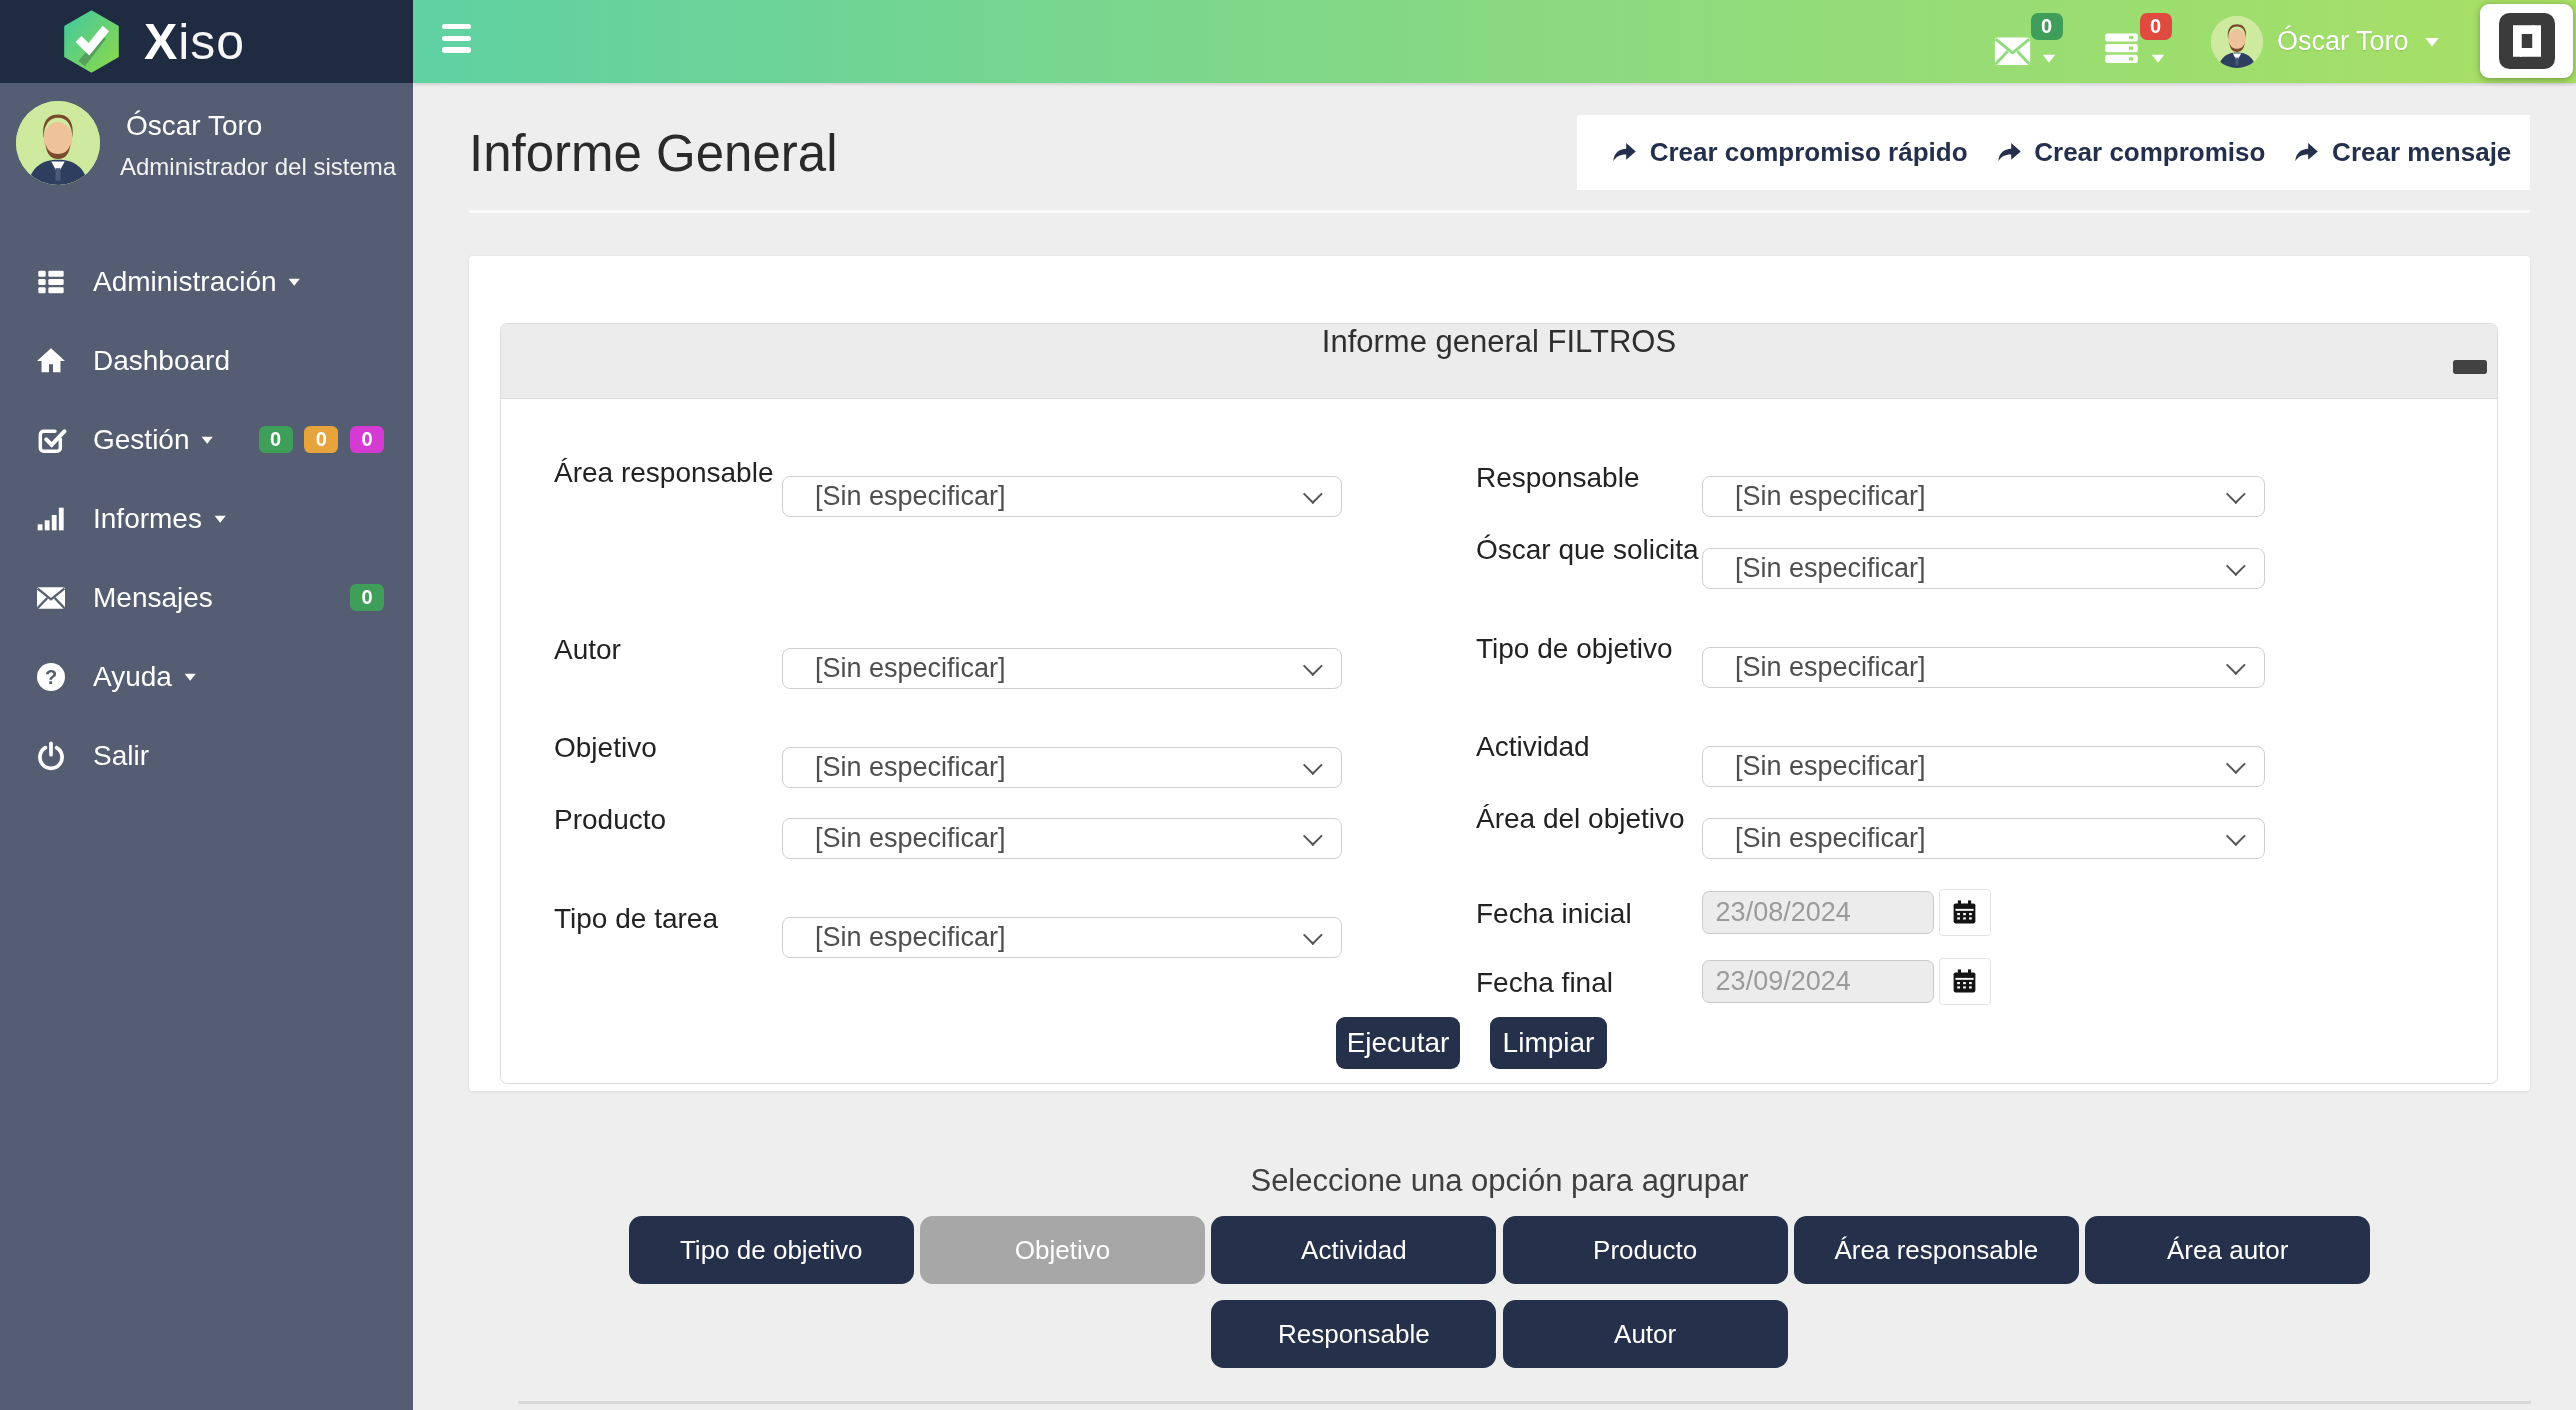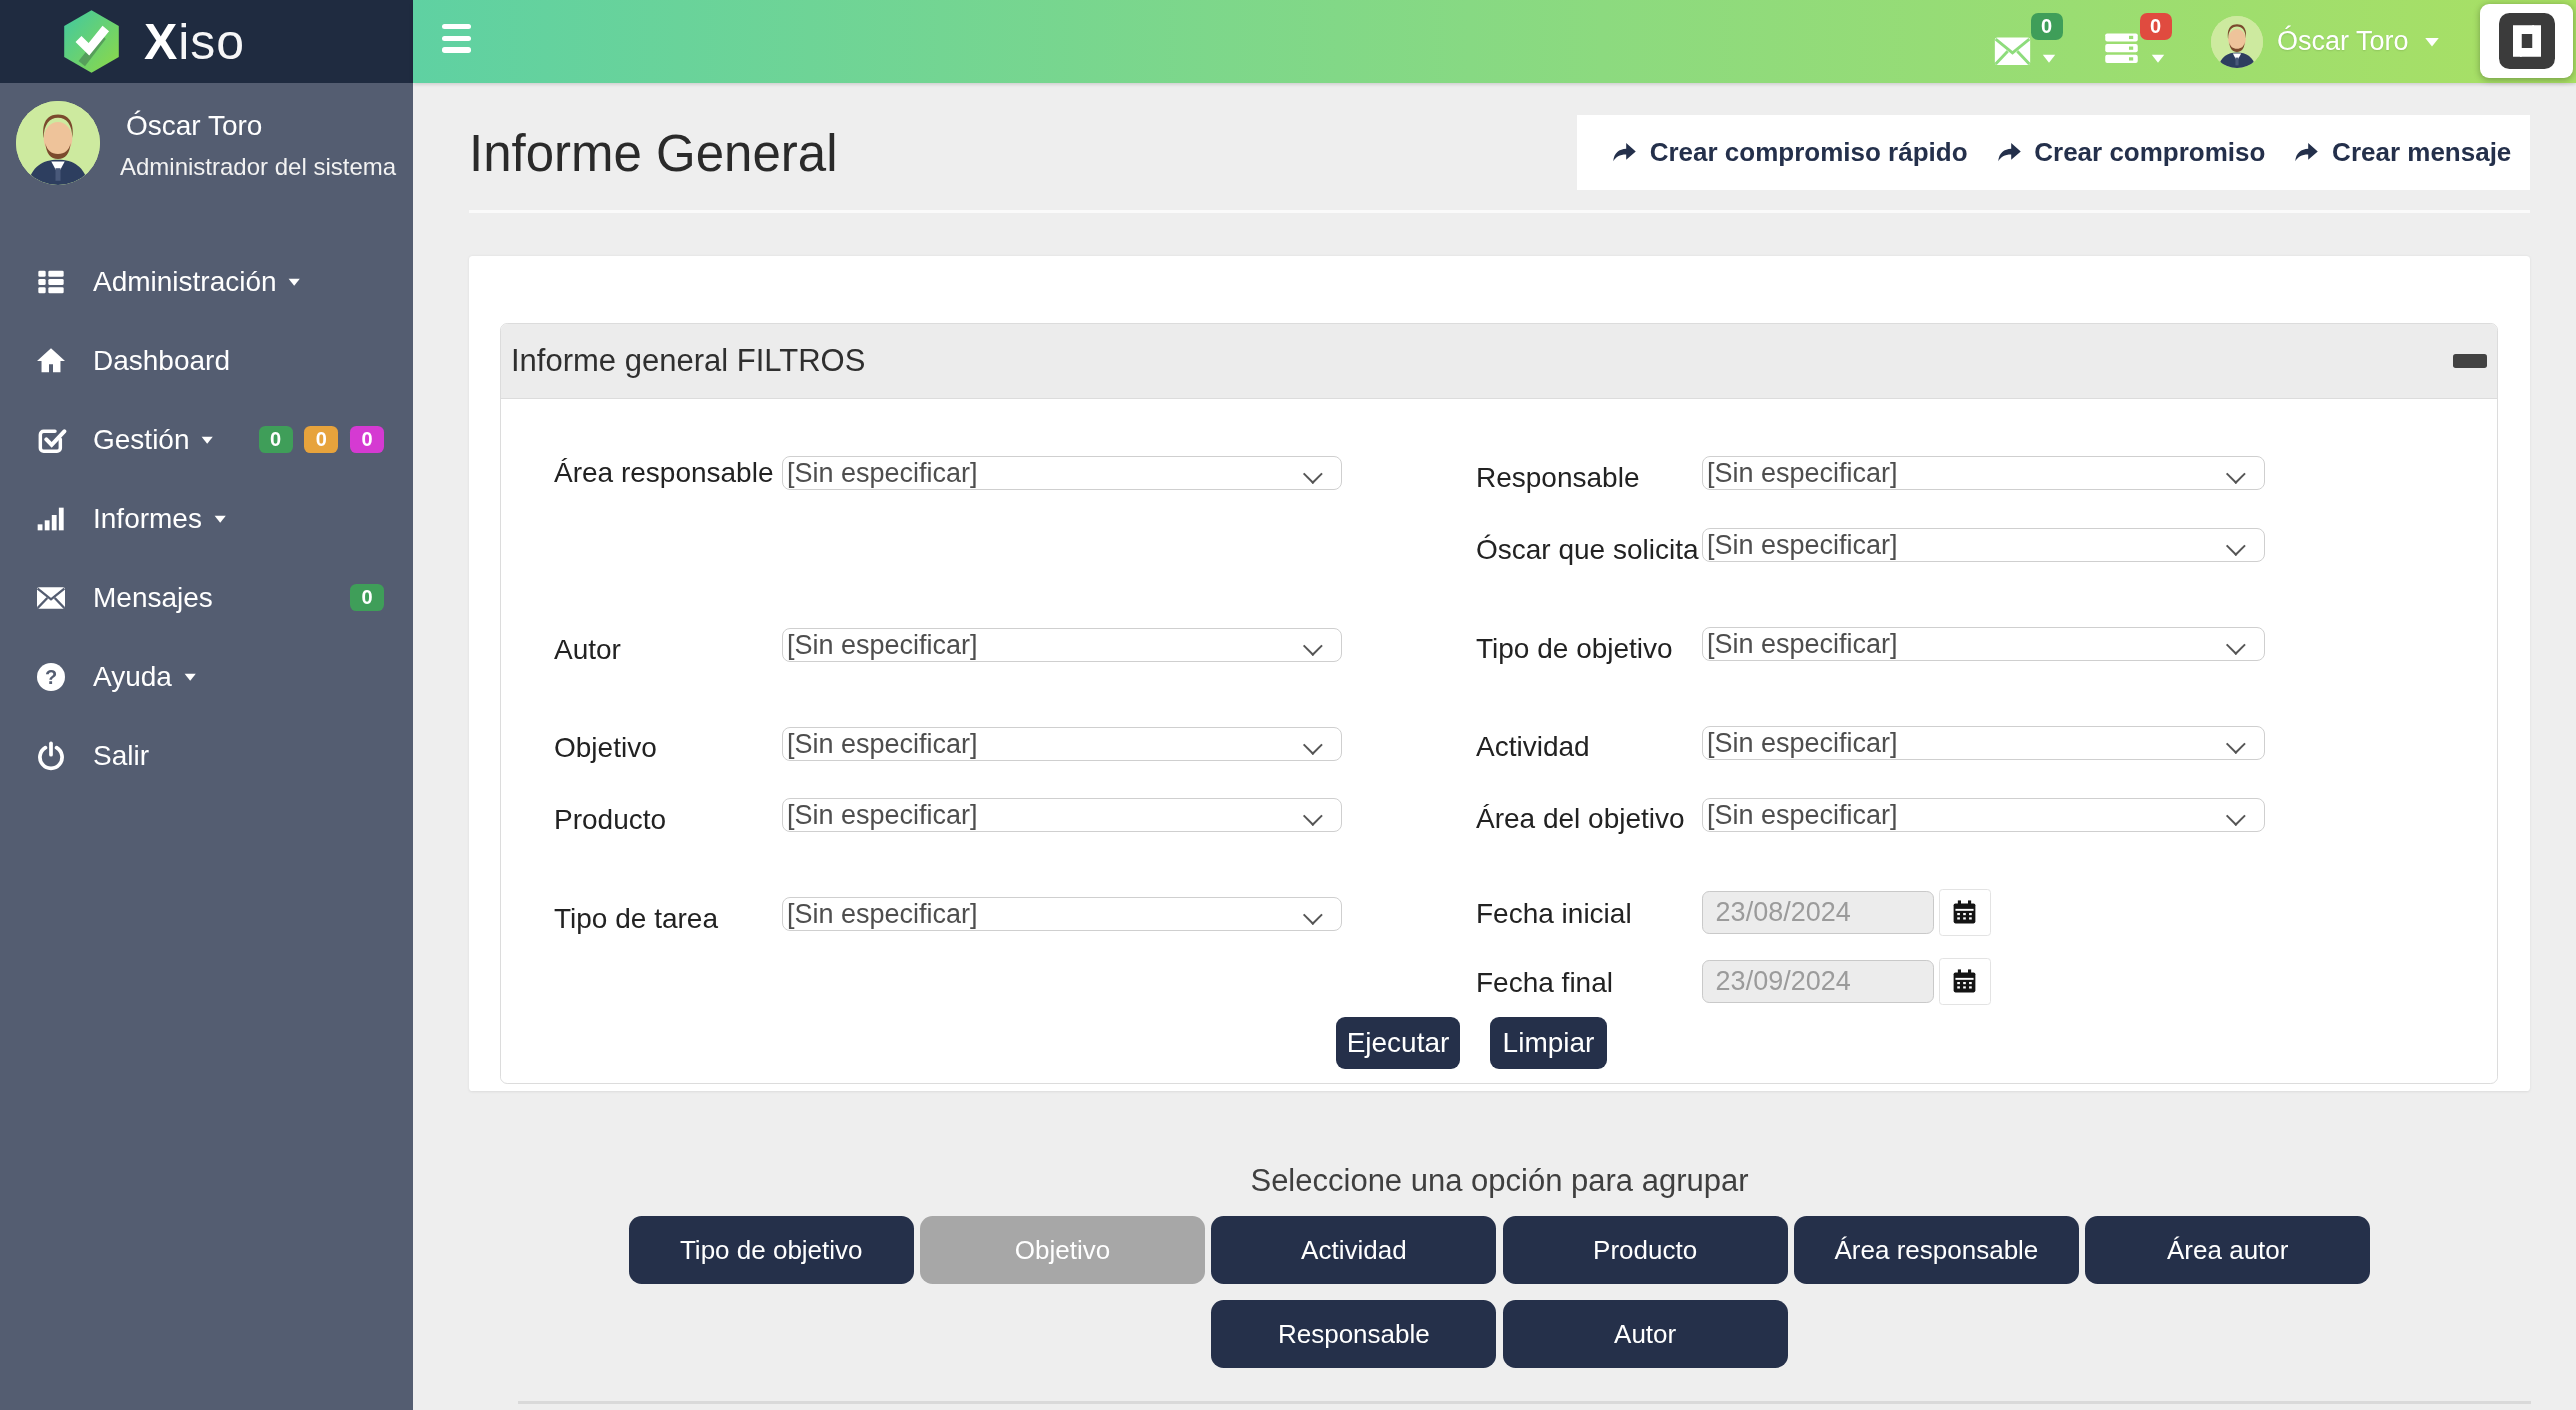--- a/index.html
+++ b/index.html
@@ -56,28 +56,28 @@
   .actions-box{position:absolute;left:1164px;top:32px;width:953px;height:75px;background:#fff;
     display:flex;align-items:center;justify-content:space-between;padding:0 34px;box-sizing:border-box;gap:28px;}
   .action-link{display:flex;align-items:center;gap:11.7px;color:#24304b;font-size:26px;font-weight:700;cursor:pointer;white-space:nowrap;}
   .action-link svg{width:27px;height:27px;flex:none;}
   .header-divider{position:absolute;left:56px;top:127px;width:2061px;height:2.7px;background:#fafafa;}
   .card{position:absolute;left:56px;top:173px;width:2061px;height:835px;background:#fff;border-radius:3.6px;
     box-shadow:0 0.9px 2.7px rgba(0,0,0,.08);}
   .panel{position:absolute;left:31px;top:67px;width:1998px;height:761px;border:1.8px solid #dcdcdc;border-radius:7.2px;
     box-sizing:border-box;overflow:hidden;}
   .panel-header{height:75px;background:#ececec;border-bottom:1.8px solid #dcdcdc;display:flex;align-items:center;
-    padding:0 10px;box-sizing:border-box;}
+    padding:0 10px;box-sizing:border-box;flex-direction:column;}
   .panel-title{font-size:31px;color:#2f2f2f;}
   .collapse-btn{margin-left:auto;width:34px;height:13.5px;background:#424242;border-radius:2.7px;cursor:pointer;}
   .panel-body{position:relative;height:680px;background:#fff;}
   .flabel{position:absolute;width:226px;font-size:28px;color:#222;line-height:37px;}
   .l1{left:53px;} .l2{left:975px;}
-  .select{position:absolute;width:560px;height:34px;background:#fff;border:1.8px solid #cfcfcf;border-radius:8px;
-    box-sizing:border-box;display:flex;align-items:center;padding:0 4px;font-size:27px;color:#4e4e4e;cursor:pointer;}
+  .select{position:absolute;width:560px;height:41px;background:#fff;border:1.8px solid #cfcfcf;border-radius:8px;
+    box-sizing:border-box;display:flex;align-items:center;padding:0 32px;font-size:27px;color:#4e4e4e;cursor:pointer;margin-top:20px;}
   .c1{left:281px;} .c2{left:1201px;width:563px;}
   .select::after{content:"";position:absolute;right:21.5px;top:10px;width:11.7px;height:11.7px;
     border-right:2.7px solid #555;border-bottom:2.7px solid #555;transform:rotate(45deg);}
   .date-group{position:absolute;left:1201px;display:flex;align-items:flex-start;}
   .date-input{width:232px;height:43px;background:#ececec;border:1.8px solid #c9c9c9;border-radius:7.2px;box-sizing:border-box;
     display:flex;align-items:center;padding:0 12.6px;font-size:27px;color:#9b9b9b;cursor:text;}
   .cal-btn{width:52px;height:47px;background:#fff;border:1.8px solid #e3e3e3;border-radius:3.6px;margin-left:4.5px;margin-top:-1.8px;
     box-sizing:border-box;display:flex;align-items:center;justify-content:center;cursor:pointer;}
   .cal-btn svg{width:29px;height:29px;}
   .btn{position:absolute;height:52px;background:#25304a;color:#fff;font-size:28px;border-radius:9px;

